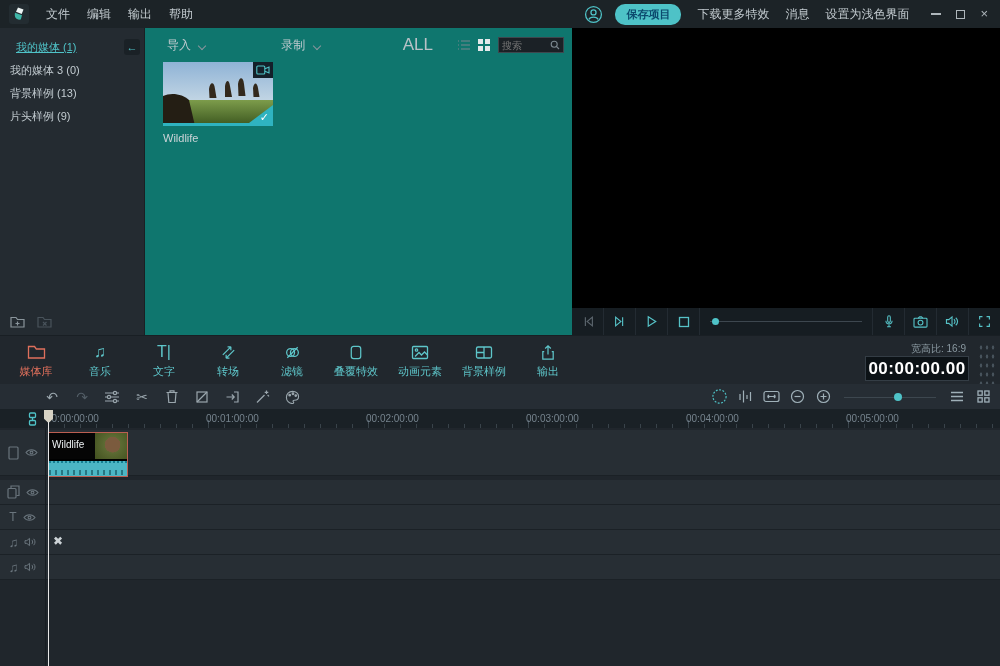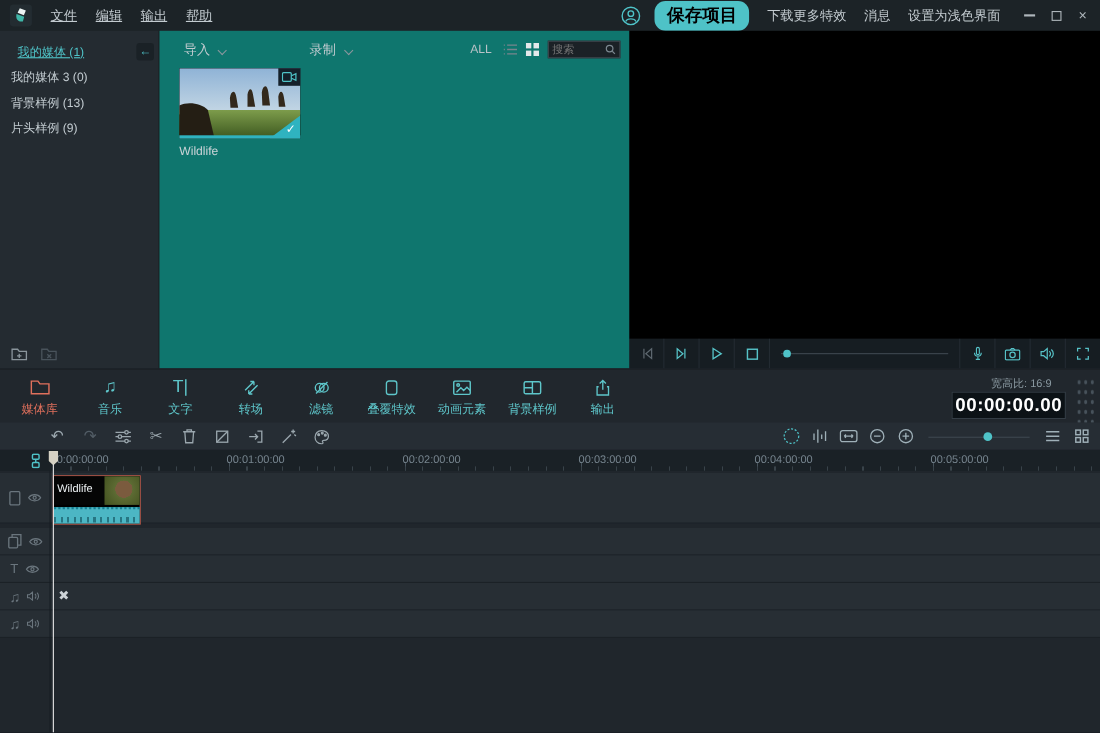--- a/index.html
+++ b/index.html
@@ -5,25 +5,25 @@
   * { margin:0; padding:0; box-sizing:border-box; }
   html,body { width:1000px; height:666px; overflow:hidden; background:#11171b;
     font-family:"Liberation Sans","DejaVu Sans",sans-serif; }
   .app { position:relative; width:1000px; height:666px; background:#20262b; color:#c6ced3; font-size:12px; }
   svg { display:block; }
 
   
   .menubar { position:absolute; top:0; left:0; width:1000px; height:28px;
     background:#1c2327; display:flex; align-items:center; }
   .logo-box { width:20px; height:20px; margin-left:9px; background:#232c31; border-radius:3px; }
-  .menu-item { margin-left:17px; color:#c3cbd0; cursor:default;text-decoration:underline; }
+  .menu-item { margin-left:17px; color:#c3cbd0; cursor:default; }
   .mb-spacer { flex:1; }
   .account-icon { margin-right:12px; color:#4fc3c8; }
-  .save-btn { background:#4ec2c7; color:#000000; border:none; border-radius:10px;
-    padding:3px 11px; font-size:16px; font-weight:bold; }
+  .save-btn { background:#4ec2c7; color:#0c4a6e; border:none; border-radius:10px;
+    padding:3px 11px; font-size:11px; font-weight:bold; }
   .mb-link { margin-left:16px; color:#c3cbd0; }
   .win-controls { display:flex; align-items:center; margin:0 12px 0 22px; gap:15px; color:#aeb6bb; }
   .win-min { width:10px; height:2px; background:#aeb6bb; }
   .win-max { width:9px; height:9px; border:1px solid #aeb6bb; }
   .win-close { font-size:13px; line-height:10px; }
 
   
   .workspace { position:absolute; top:28px; left:0; width:1000px; height:307px; display:flex; }
   .sidebar { position:relative; width:145px; background:#242b31; border-right:1px solid #1a2024; }
   .sb-item { padding:4px 0 4px 10px; font-size:11px; color:#c3ccd1; white-space:nowrap; }
@@ -34,21 +34,21 @@
   .sb-footer { position:absolute; bottom:6px; left:10px; display:flex; gap:10px; }
   .folder-add-icon { color:#8a959c; } .folder-del-icon { color:#49535b; }
 
   .media-panel { position:relative; width:427px; background:#0f766e; }
   .media-header { height:28px; display:flex; align-items:center; padding:6px 8px 0 22px; }
   .dd-label { color:#c2cbd0; font-size:12px; }
   .chevron { width:6px; height:6px; border-right:1px solid #8b969d; border-bottom:1px solid #8b969d;
     transform:rotate(45deg); margin:-2px 0 0 5px; display:inline-block; }
   .record-group { margin-left:76px; }
   .mh-spacer { flex:1; }
-  .all-label { font-size:11px; color:#b9c2c7; margin-right:10px; }
+  .all-label { font-size:17px; color:#b9c2c7; margin-right:24px; }
   .view-icon { margin-right:8px; color:#79858d; }
   .view-icon.active { color:#e3e8ea; }
   .search-box { display:flex; align-items:center; width:66px; height:16px; background:#1b2126;
     border:1px solid #3e474e; padding:0 3px; }
   .search-box input { flex:1; width:40px; background:transparent; border:none; outline:none;
     color:#aeb6bb; font-size:10px; font-family:inherit; }
   .search-icon { color:#7c8890; }
   .media-grid { padding:6px 0 0 18px; }
   .media-item { width:110px; }
   .media-thumb { position:relative; width:110px; height:64px; background:#000; }
@@ -71,21 +71,21 @@
   .pb-dot { position:absolute; top:10px; left:2px; width:7px; height:7px; border-radius:50%; background:#4fc3c8; }
 
   
   .tabbar { position:absolute; top:335px; left:0; width:1000px; height:49px; background:#21272d;
     border-top:1px solid #191f24; }
   .tabs { position:absolute; left:4px; top:6px; display:flex; }
   .tab { width:64px; display:flex; flex-direction:column; align-items:center; color:#5ec6ca; }
   .tab.active { color:#e0705c; }
   .tab-ic { height:20px; display:flex; align-items:center; justify-content:center; font-size:16px; }
   .tab-label { font-size:11px; margin-top:2px;text-align:center; }
-  .aspect-line { position:absolute; top:6px; right:44px; font-size:10px; color:#8b9aa2; }
+  .aspect-line { position:absolute; top:6px; right:34px; font-size:10px; color:#8b9aa2; }
   .timecode-box { position:absolute; top:20px; right:31px; width:104px; height:25px; background:#0c1216;
     border:1px solid #343d45; color:#fff; font-size:17px; font-weight:bold; letter-spacing:0.5px;
     display:flex; align-items:center; justify-content:center; }
   .grip-dots { position:absolute; top:7px; right:5px; width:17px; height:42px;
     background-image:radial-gradient(#47525b 1px, transparent 1.6px); background-size:6px 9px; }
 
   
   .tl-toolbar { position:absolute; top:384px; left:0; width:1000px; height:25px; background:#262d34;
     display:flex; align-items:center; }
   .tool-ic { width:30px; display:flex; align-items:center; justify-content:center;

